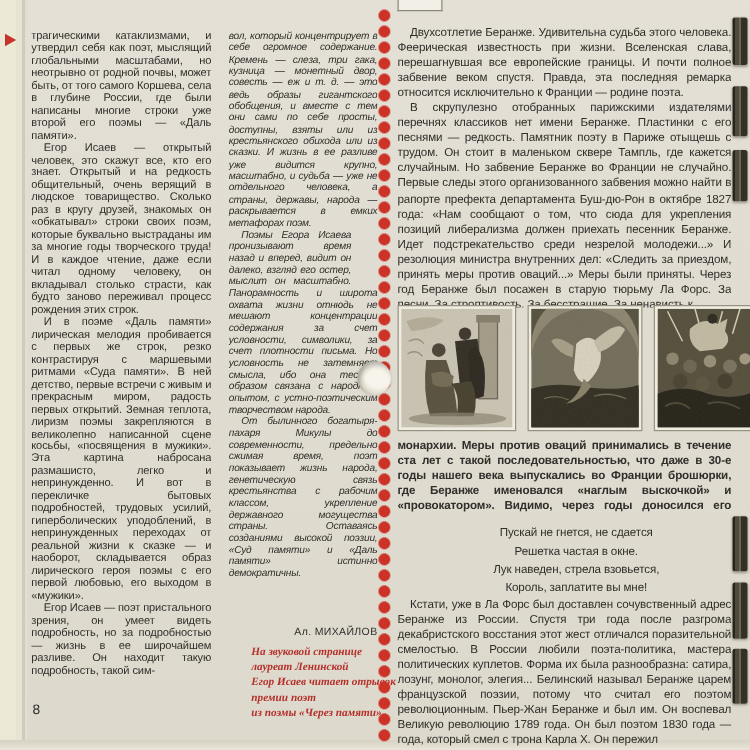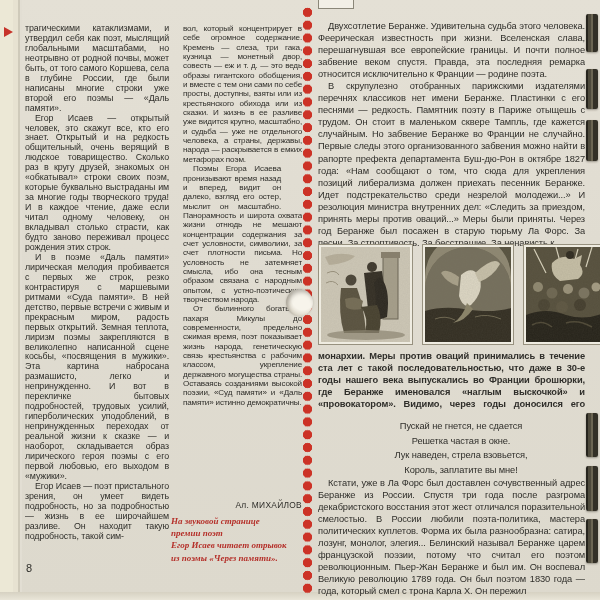--- a/index.html
+++ b/index.html
@@ -52,29 +52,29 @@
   
   .col{position:absolute;text-align:justify;hyphens:auto;}
   .col p{margin:0;text-indent:10px;}
   .col p.noindent{text-indent:0;}
   .col1{
     left:25px;top:24px;width:144px;height:546px;overflow:hidden;
     font-size:8.9px;line-height:9.95px;letter-spacing:-0.1px;
   }
   .col2{
     left:183px;top:24px;width:119px;height:476px;overflow:hidden;
-    font-size:8.1px;line-height:9.35px;letter-spacing:-0.15px;
+    font-size:8.1px;line-height:9.35px;letter-spacing:-0.15px;font-style:italic;
   }
   .hole-gap{float:right;width:24px;height:38px;margin-right:-3px;}
   .byline{
     position:absolute;left:183px;top:500px;width:119px;
     font-size:8.4px;font-weight:normal;text-align:right;letter-spacing:0.3px;
   }
   .sound-note{
-    position:absolute;left:171px;top:515px;width:130px;
+    position:absolute;left:201px;top:515px;width:130px;
     font-family:"Liberation Serif",serif;font-style:italic;font-weight:bold;
     font-size:9px;line-height:12.2px;color:#b5302a;
   }
   .col3{
     left:318px;width:267px;
     font-size:9.3px;line-height:12.05px;letter-spacing:-0.1px;
   }
   .c3-top{top:20px;height:226px;overflow:hidden;}
   .c3-mid{top:350px;height:62px;overflow:hidden;font-weight:bold;}
   .c3-bottom{top:477px;height:120px;overflow:hidden;}
@@ -116,22 +116,23 @@
   <div class="col col2">
     <p class="noindent">вол, который концентрирует в себе огромное содержание. Кремень — слеза, три гака, кузница — монетный двор, совесть — еж и т. д. — это ведь образы гигантского обобщения, и вместе с тем они сами по себе просты, доступны, взяты или из крестьянского обихода или из сказки. И жизнь в ее разливе уже видится крупно, масштабно, и судьба — уже не отдельного человека, а страны, державы, народа — раскрывается в емких метафорах поэм.</p>
     <p><span class="hole-gap"></span><span>Поэмы Егора Исаева пронизывают время назад и вперед, видит он далеко, взгляд его остер, мыслит он масштабно. Панорамность и широта охвата жизни отнюдь не мешают концентрации содержания за счет условности, символики, за счет плотности письма. Но условность не затемняет смысла, ибо она тесным образом связана с народным опытом, с устно-поэтическим творчеством народа.</span></p>
     <p>От былинного богатыря-пахаря Микулы до современности, предельно сжимая время, поэт показывает жизнь народа, генетическую связь крестьянства с рабочим классом, укрепление державного могущества страны. Оставаясь созданиями высокой поэзии, «Суд памяти» и «Даль памяти» истинно демократичны.</p>
   </div>
 
   <div class="byline">Ал. МИХАЙЛОВ</div>
 
   <div class="sound-note">
     <div>На звуковой странице</div>
+    <div>лауреат Ленинской</div>
+    <div>Егор Исаев читает отрывок</div>
     <div>премии поэт</div>
-    <div>Егор Исаев читает отрывок</div>
     <div>из поэмы «Через памяти».</div>
   </div>
 
   <div class="dotted-rule"></div>
   <div class="hole"></div>
 
   <div class="col col3 c3-top">
     <p>Двухсотлетие Беранже. Удивительна судьба этого человека. Феерическая известность при жизни. Вселенская слава, перешагнувшая все европейские границы. И почти полное забвение веком спустя. Правда, эта последняя ремарка относится исключительно к Франции — родине поэта.</p>
     <p>В скрупулезно отобранных парижскими издателями перечнях классиков нет имени Беранже. Пластинки с его песнями — редкость. Памятник поэту в Париже отыщешь с трудом. Он стоит в маленьком сквере Тампль, где кажется случайным. Но забвение Беранже во Франции не случайно. Первые следы этого организованного забвения можно найти в рапорте префекта департамента Буш-дю-Рон в октябре 1827 года: «Нам сообщают о том, что сюда для укрепления позиций либерализма должен приехать песенник Беранже. Идет подстрекательство среди незрелой молодежи...» И резолюция министра внутренних дел: «Следить за приездом, принять меры против оваций...» Меры были приняты. Через год Беранже был посажен в старую тюрьму Ла Форс. За песни. За строптивость. За бесстрашие. За ненависть к</p>
   </div>

